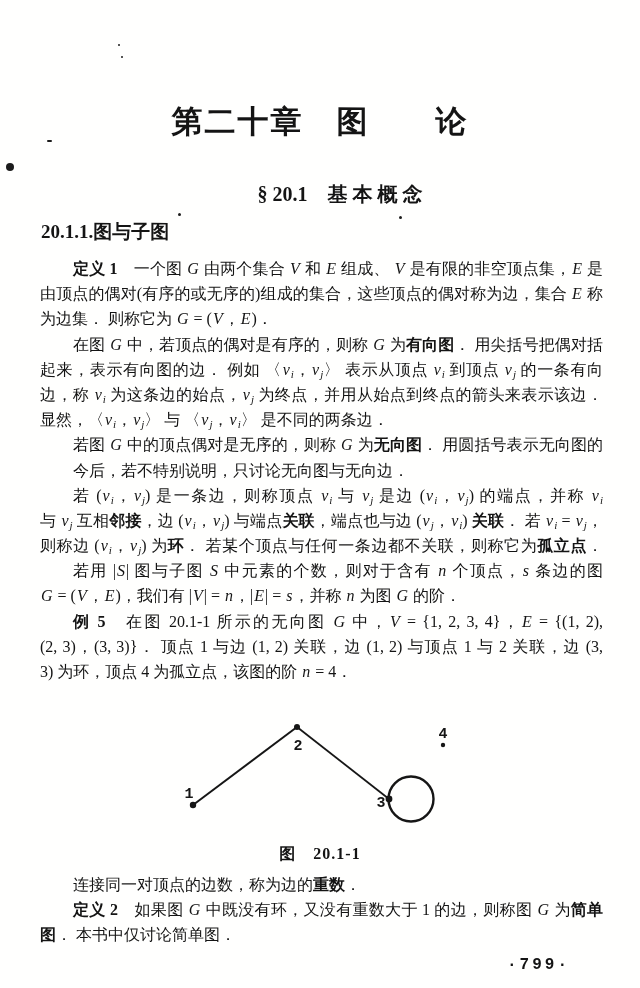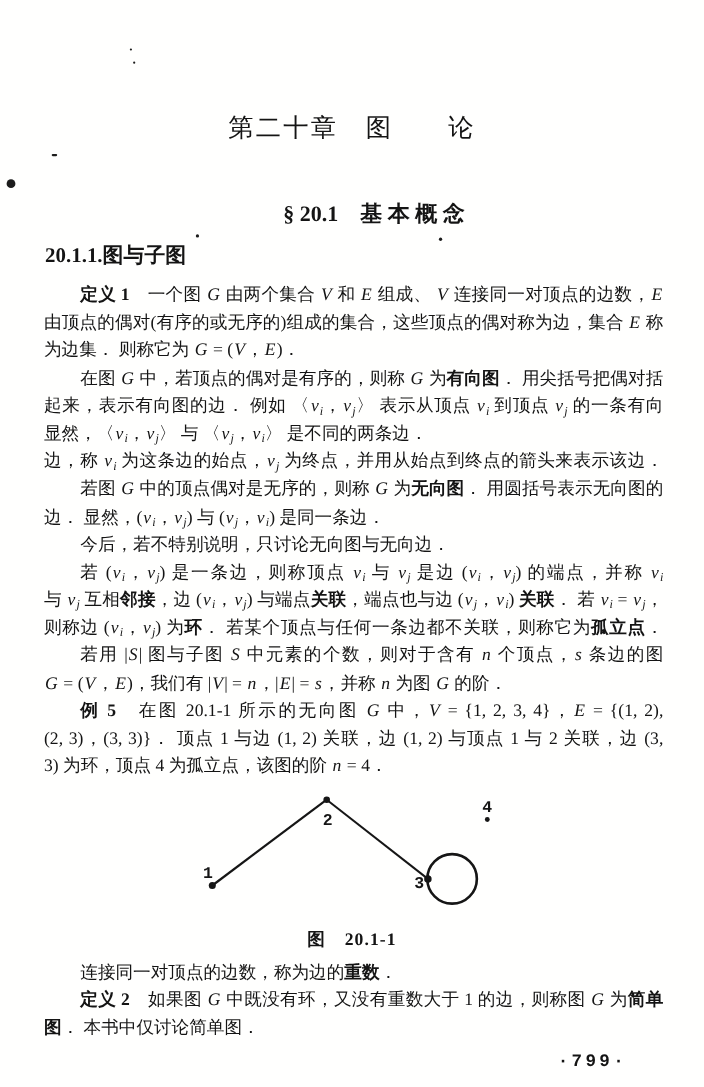--- a/index.html
+++ b/index.html
@@ -2,21 +2,21 @@
 <html><head>
 <meta charset="utf-8">
 <style>
   html,body{margin:0;padding:0;background:#ffffff;}
   .page{
     position:relative;width:640px;height:988px;background:#fffffe;
     font-family:"Liberation Serif","DejaVu Serif",serif;color:#141414;overflow:hidden;
   }
   .chapter-title{
     position:absolute;top:101px;left:0;width:100%;text-align:center;
-    font-size:23px;font-weight:normal;letter-spacing:2px;white-space:nowrap;
+    font-size:31px;font-weight:bold;letter-spacing:2px;white-space:nowrap;
   }
   .section-title{
     position:absolute;top:181px;left:0;width:100%;text-align:center;
     font-size:20px;font-weight:bold;white-space:nowrap;padding-left:20px;
   }
   .subsection-title{
     position:absolute;top:219px;left:41px;font-size:19px;font-weight:600;white-space:nowrap;
   }
   .textblock{position:absolute;left:40px;width:563px;font-size:16px;}
   .textblock.upper{top:256px;}
@@ -57,29 +57,28 @@
   <div class="speck" style="left:178px;top:213px;width:3px;height:3px;"></div>
   <div class="speck" style="left:399px;top:216px;width:3px;height:3px;"></div>
 
   <div class="chapter-title">第二十章　图　　论</div>
 
   <div class="section-title">§ 20.1　基 本 概 念</div>
 
   <div class="subsection-title">20.1.1.图与子图</div>
 
   <div class="textblock upper">
-      <div class="line ind"><span class="b">定义 1</span><span>　一个图 </span><span class="i">G</span><span> 由两个集合 </span><span class="i">V</span><span> 和 </span><span class="i">E</span><span> 组成、 </span><span class="i">V</span><span> 连接同一对顶点的边数，</span><span class="i">E</span><span> 是</span></div>
+      <div class="line ind"><span class="b">定义 1</span><span>　一个图 </span><span class="i">G</span><span> 由两个集合 </span><span class="i">V</span><span> 和 </span><span class="i">E</span><span> 组成、 </span><span class="i">V</span><span> 是有限的非空顶点集，</span><span class="i">E</span><span> 是</span></div>
       <div class="line"><span>由顶点的偶对(有序的或无序的)组成的集合，这些顶点的偶对称为边，集合 </span><span class="i">E</span><span> 称</span></div>
       <div class="line endl"><span>为边集． 则称它为 </span><span class="i">G</span><span> = (</span><span class="i">V</span><span>，</span><span class="i">E</span><span>)．</span></div>
       <div class="line ind"><span>在图 </span><span class="i">G</span><span> 中，若顶点的偶对是有序的，则称 </span><span class="i">G</span><span> 为</span><span class="b">有向图</span><span>． 用尖括号把偶对括</span></div>
       <div class="line"><span>起来，表示有向图的边． 例如 〈</span><span class="i">v</span><span class="s">i</span><span>，</span><span class="i">v</span><span class="s">j</span><span>〉 表示从顶点 </span><span class="i">v</span><span class="s">i</span><span> 到顶点 </span><span class="i">v</span><span class="s">j</span><span> 的一条有向</span></div>
+      <div class="line"><span>边，称 </span><span class="i">v</span><span class="s">i</span><span> 为这条边的始点，</span><span class="i">v</span><span class="s">j</span><span> 为终点，并用从始点到终点的箭头来表示该边．</span></div>
       <div class="line endl"><span>显然，〈</span><span class="i">v</span><span class="s">i</span><span>，</span><span class="i">v</span><span class="s">j</span><span>〉 与 〈</span><span class="i">v</span><span class="s">j</span><span>，</span><span class="i">v</span><span class="s">i</span><span>〉 是不同的两条边．</span></div>
-      <div class="line"><span>边，称 </span><span class="i">v</span><span class="s">i</span><span> 为这条边的始点，</span><span class="i">v</span><span class="s">j</span><span> 为终点，并用从始点到终点的箭头来表示该边．</span></div>
       <div class="line ind"><span>若图 </span><span class="i">G</span><span> 中的顶点偶对是无序的，则称 </span><span class="i">G</span><span> 为</span><span class="b">无向图</span><span>． 用圆括号表示无向图的</span></div>
-      <div class="line endl"><span>边． 显然，(</span><span class="i">v</span><span class="s">i</span><span>，</span><span class="i">v</span><span class="s">j</span><span>) 与 (</span><span class="i">v</span><span class="s">j</span><span>，</span><span class="i">v</span><span class="s">i</span><span>) 是同一条边．</span></div>
       <div class="line ind endl"><span>今后，若不特别说明，只讨论无向图与无向边．</span></div>
       <div class="line ind"><span>若 (</span><span class="i">v</span><span class="s">i</span><span>，</span><span class="i">v</span><span class="s">j</span><span>) 是一条边，则称顶点 </span><span class="i">v</span><span class="s">i</span><span> 与 </span><span class="i">v</span><span class="s">j</span><span> 是边 (</span><span class="i">v</span><span class="s">i</span><span>，</span><span class="i">v</span><span class="s">j</span><span>) 的端点，并称 </span><span class="i">v</span><span class="s">i</span></div>
       <div class="line"><span>与 </span><span class="i">v</span><span class="s">j</span><span> 互相</span><span class="b">邻接</span><span>，边 (</span><span class="i">v</span><span class="s">i</span><span>，</span><span class="i">v</span><span class="s">j</span><span>) 与端点</span><span class="b">关联</span><span>，端点也与边 (</span><span class="i">v</span><span class="s">j</span><span>，</span><span class="i">v</span><span class="s">i</span><span>) </span><span class="b">关联</span><span>． 若 </span><span class="i">v</span><span class="s">i</span><span> = </span><span class="i">v</span><span class="s">j</span><span>，</span></div>
       <div class="line"><span>则称边 (</span><span class="i">v</span><span class="s">i</span><span>，</span><span class="i">v</span><span class="s">j</span><span>) 为</span><span class="b">环</span><span>． 若某个顶点与任何一条边都不关联，则称它为</span><span class="b">孤立点</span><span>．</span></div>
       <div class="line ind"><span>若用 |</span><span class="i">S</span><span>| 图与子图 </span><span class="i">S</span><span> 中元素的个数，则对于含有 </span><span class="i">n</span><span> 个顶点，</span><span class="i">s</span><span> 条边的图</span></div>
       <div class="line endl"><span class="i">G</span><span> = (</span><span class="i">V</span><span>，</span><span class="i">E</span><span>)，我们有 |</span><span class="i">V</span><span>| = </span><span class="i">n</span><span>，|</span><span class="i">E</span><span>| = </span><span class="i">s</span><span>，并称 </span><span class="i">n</span><span> 为图 </span><span class="i">G</span><span> 的阶．</span></div>
       <div class="line ind"><span class="b">例 5</span><span>　在图 20.1-1 所示的无向图 </span><span class="i">G</span><span> 中，</span><span class="i">V</span><span> = {1, 2, 3, 4}，</span><span class="i">E</span><span> = {(1, 2),</span></div>
       <div class="line"><span>(2, 3)，(3, 3)}． 顶点 1 与边 (1, 2) 关联，边 (1, 2) 与顶点 1 与 2 关联，边 (3,</span></div>
       <div class="line endl"><span>3) 为环，顶点 4 为孤立点，该图的阶 </span><span class="i">n</span><span> = 4．</span></div>
     </div>

